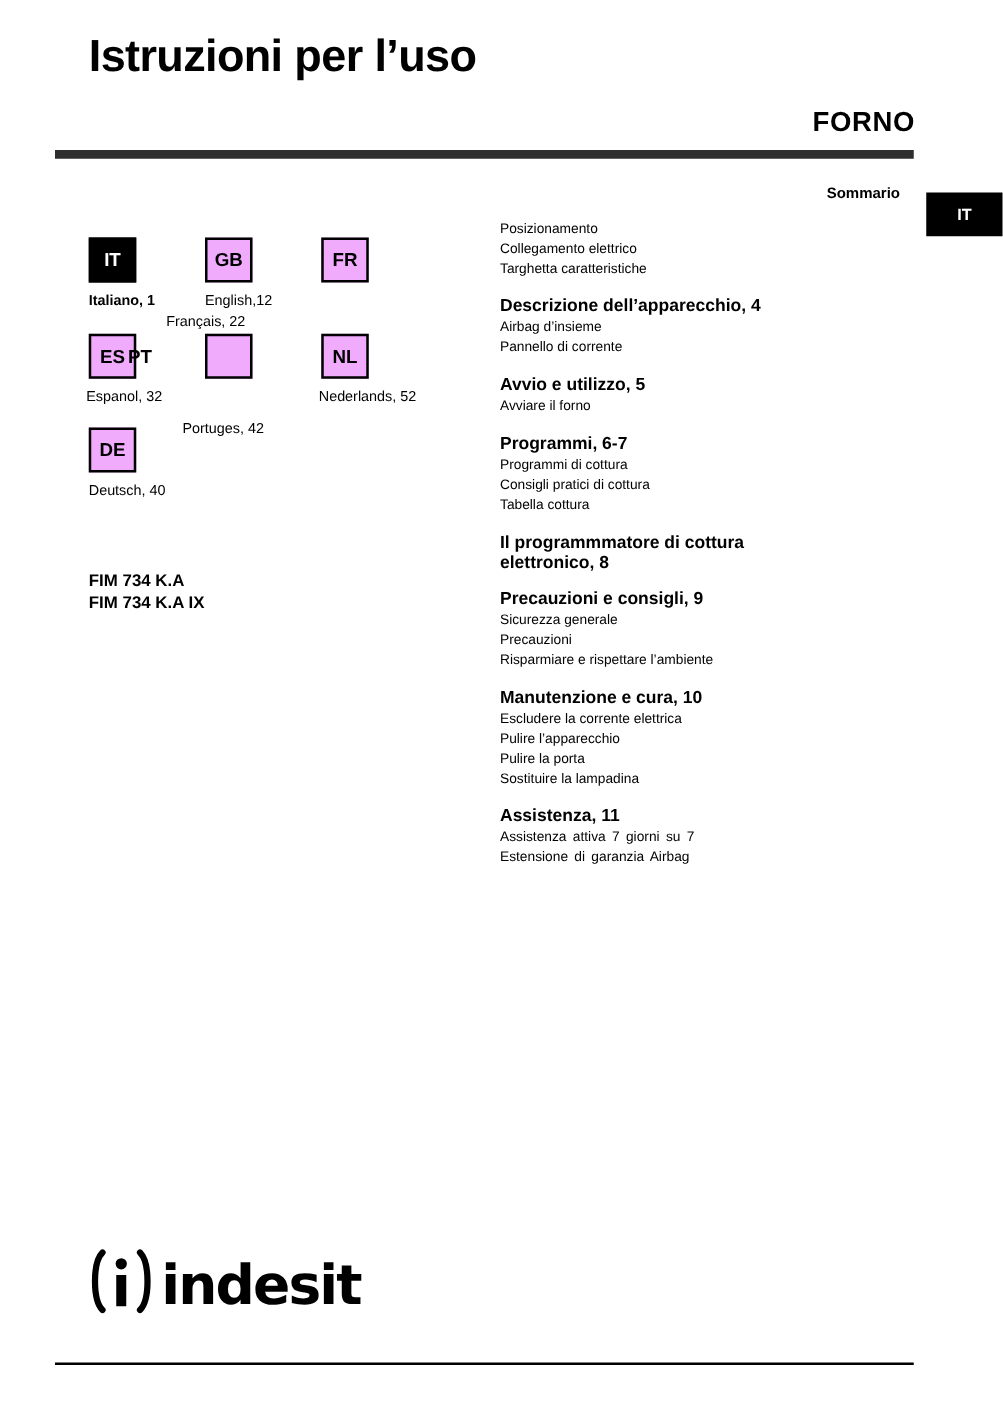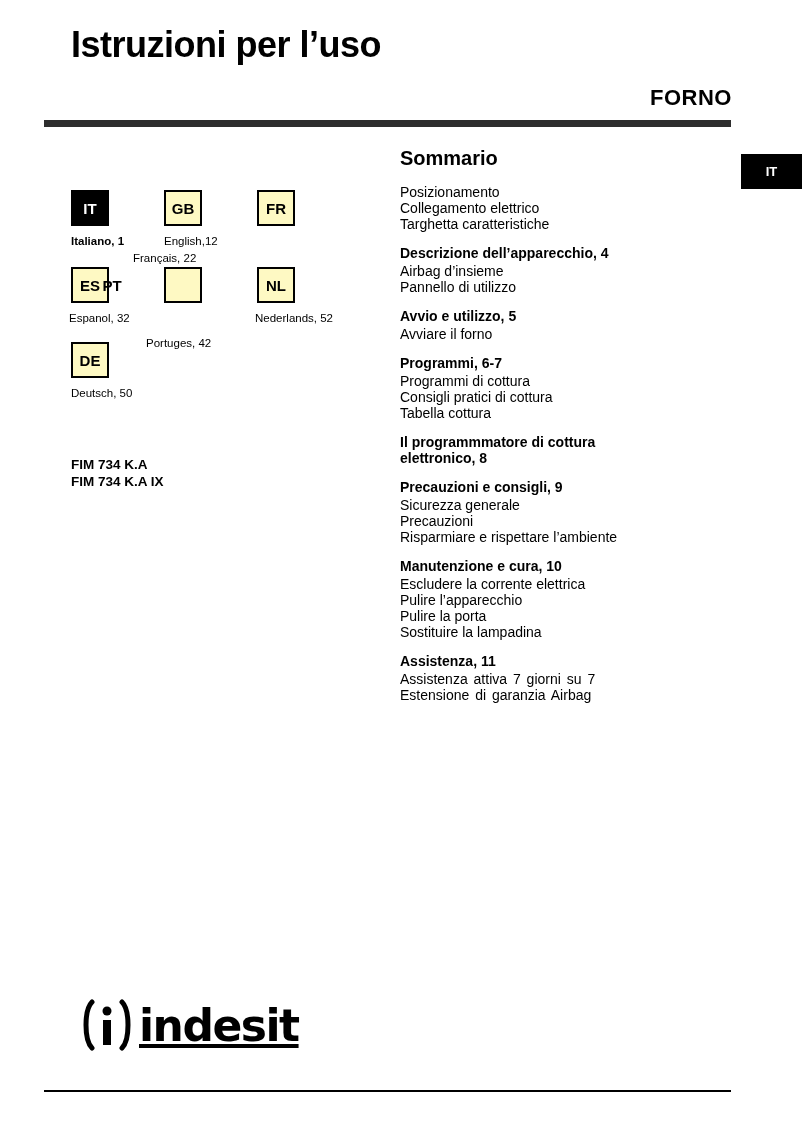--- a/index.html
+++ b/index.html
@@ -81,21 +81,21 @@
     position: absolute;
     width: 38px;
     height: 36px;
     border: 2px solid #000000;
     box-sizing: border-box;
     display: flex;
     align-items: center;
     justify-content: center;
     font-size: 15px;
     font-weight: bold;
-    background: #fef9c3;
+    background: #f0abfc;
   }
   .flag-box.filled {
     background: #000000;
     color: #ffffff;
   }
   .flag-cap {
     position: absolute;
     font-size: 11.5px;
     white-space: nowrap;
   }
@@ -115,48 +115,48 @@
 
   
   .summary {
     position: absolute;
     left: 400px;
     top: 147px;
     width: 320px;
   }
   .summary h2 {
     margin: 0 0 14px 0;
-    font-size: 20px;
-    font-weight: bold;
+    font-size: 12px;
+    font-weight: bold;
+    text-align: right;
   }
   .sum-group {
     margin-bottom: 13px;
   }
   .sum-head {
     font-size: 14px;
     font-weight: bold;
     line-height: 16px;
     margin-bottom: 2px;
   }
   .sum-item {
-    font-size: 14px;
+    font-size: 11px;
     line-height: 16px;
   }
   .sum-item.spaced {
     word-spacing: 2px;
   }
 
   
   .brand {
     position: absolute;
-    left: 81px;
+    left: 71px;
     top: 996px;
     display: flex;
-    align-items: center;
-    text-decoration: underline;
+    align-items: flex-end;
   }
   .brand-mark {
     position: relative;
     width: 52px;
     height: 58px;
     margin-right: 6px;
   }
   .brand-mark svg { display: block; }
   .brand-name {
     font-size: 44px;
@@ -193,42 +193,42 @@
 
     <div class="flag-box" style="left:22px; top:77px; border:none; background:transparent;">PT</div>
     <div class="flag-cap" style="left:75px; top:122px;margin-top:25px;">Portuges, 42</div>
 
     <div class="flag-box" style="left:93px; top:77px;"></div>
 
     <div class="flag-box" style="left:186px; top:77px;">NL</div>
     <div class="flag-cap" style="left:184px; top:122px;">Nederlands, 52</div>
 
     <div class="flag-box" style="left:0px; top:152px;">DE</div>
-    <div class="flag-cap" style="left:0px; top:197px;">Deutsch, 50</div>
+    <div class="flag-cap" style="left:0px; top:197px;">Deutsch, 40</div>
 
   </div>
 
   <div class="models">
     <div>FIM 734 K.A</div>
     <div>FIM 734 K.A IX</div>
   </div>
 
   <div class="summary">
     <h2>Sommario</h2>
 
     <div class="sum-group">
       <div class="sum-item">Posizionamento</div>
       <div class="sum-item">Collegamento elettrico</div>
       <div class="sum-item">Targhetta caratteristiche</div>
     </div>
 
     <div class="sum-group">
       <div class="sum-head">Descrizione dell’apparecchio, 4</div>
       <div class="sum-item">Airbag d’insieme</div>
-      <div class="sum-item">Pannello di utilizzo</div>
+      <div class="sum-item">Pannello di corrente</div>
     </div>
 
     <div class="sum-group">
       <div class="sum-head">Avvio e utilizzo, 5</div>
       <div class="sum-item">Avviare il forno</div>
     </div>
 
     <div class="sum-group">
       <div class="sum-head">Programmi, 6-7</div>
       <div class="sum-item">Programmi di cottura</div>

